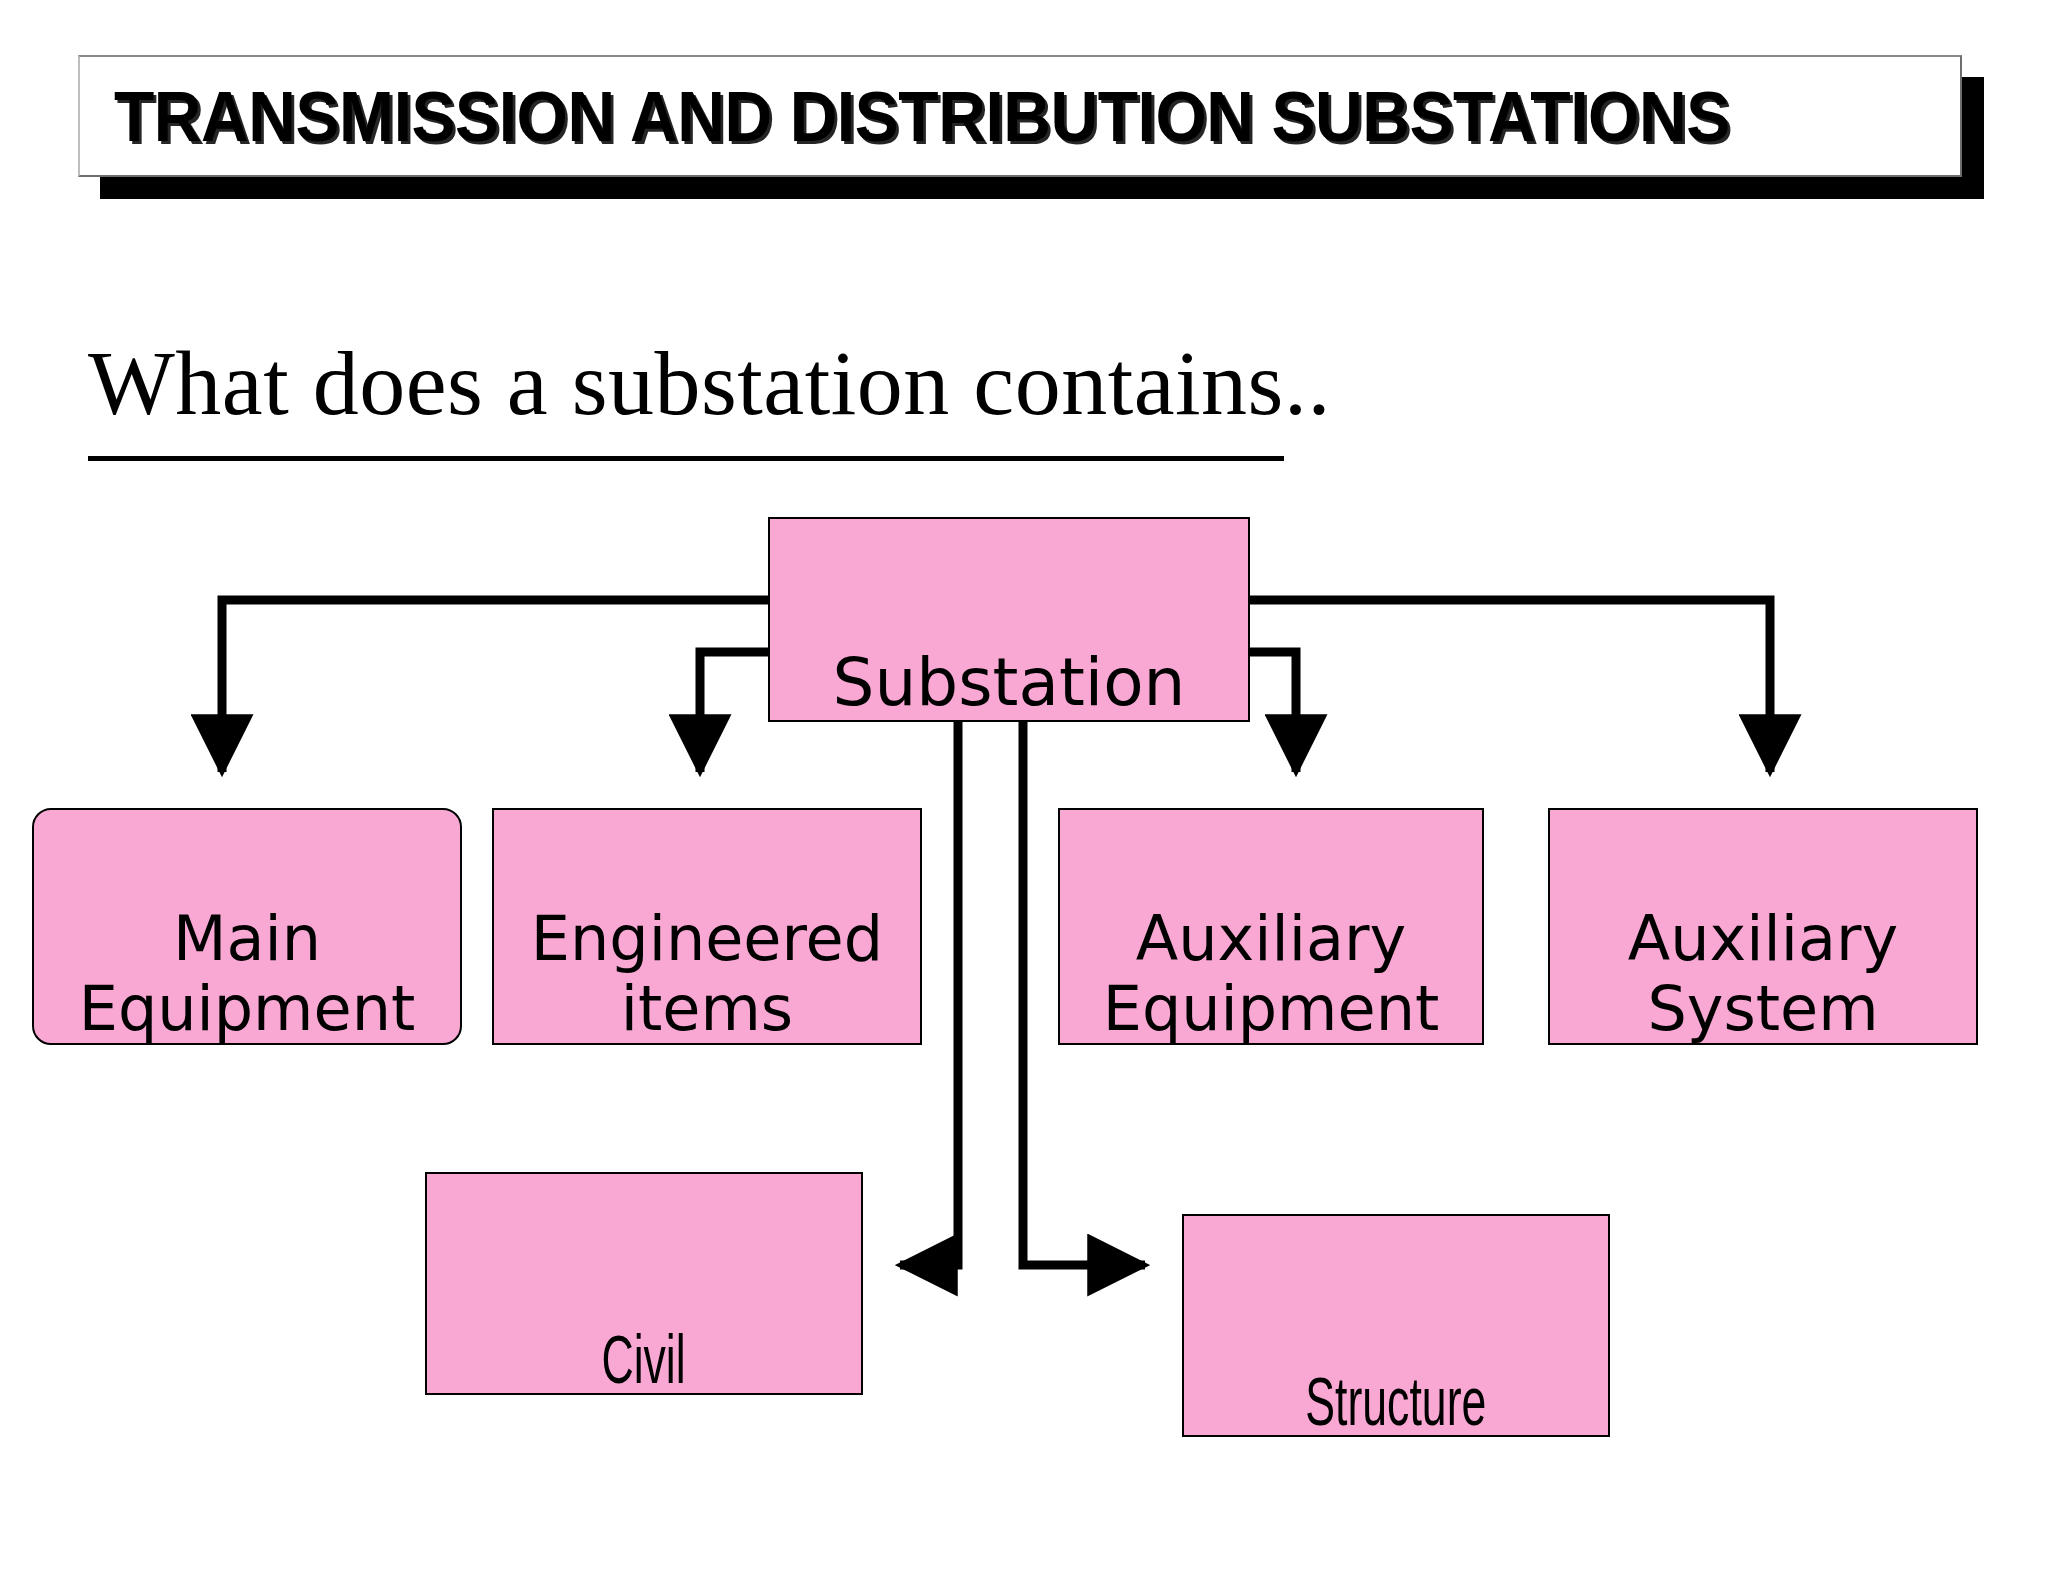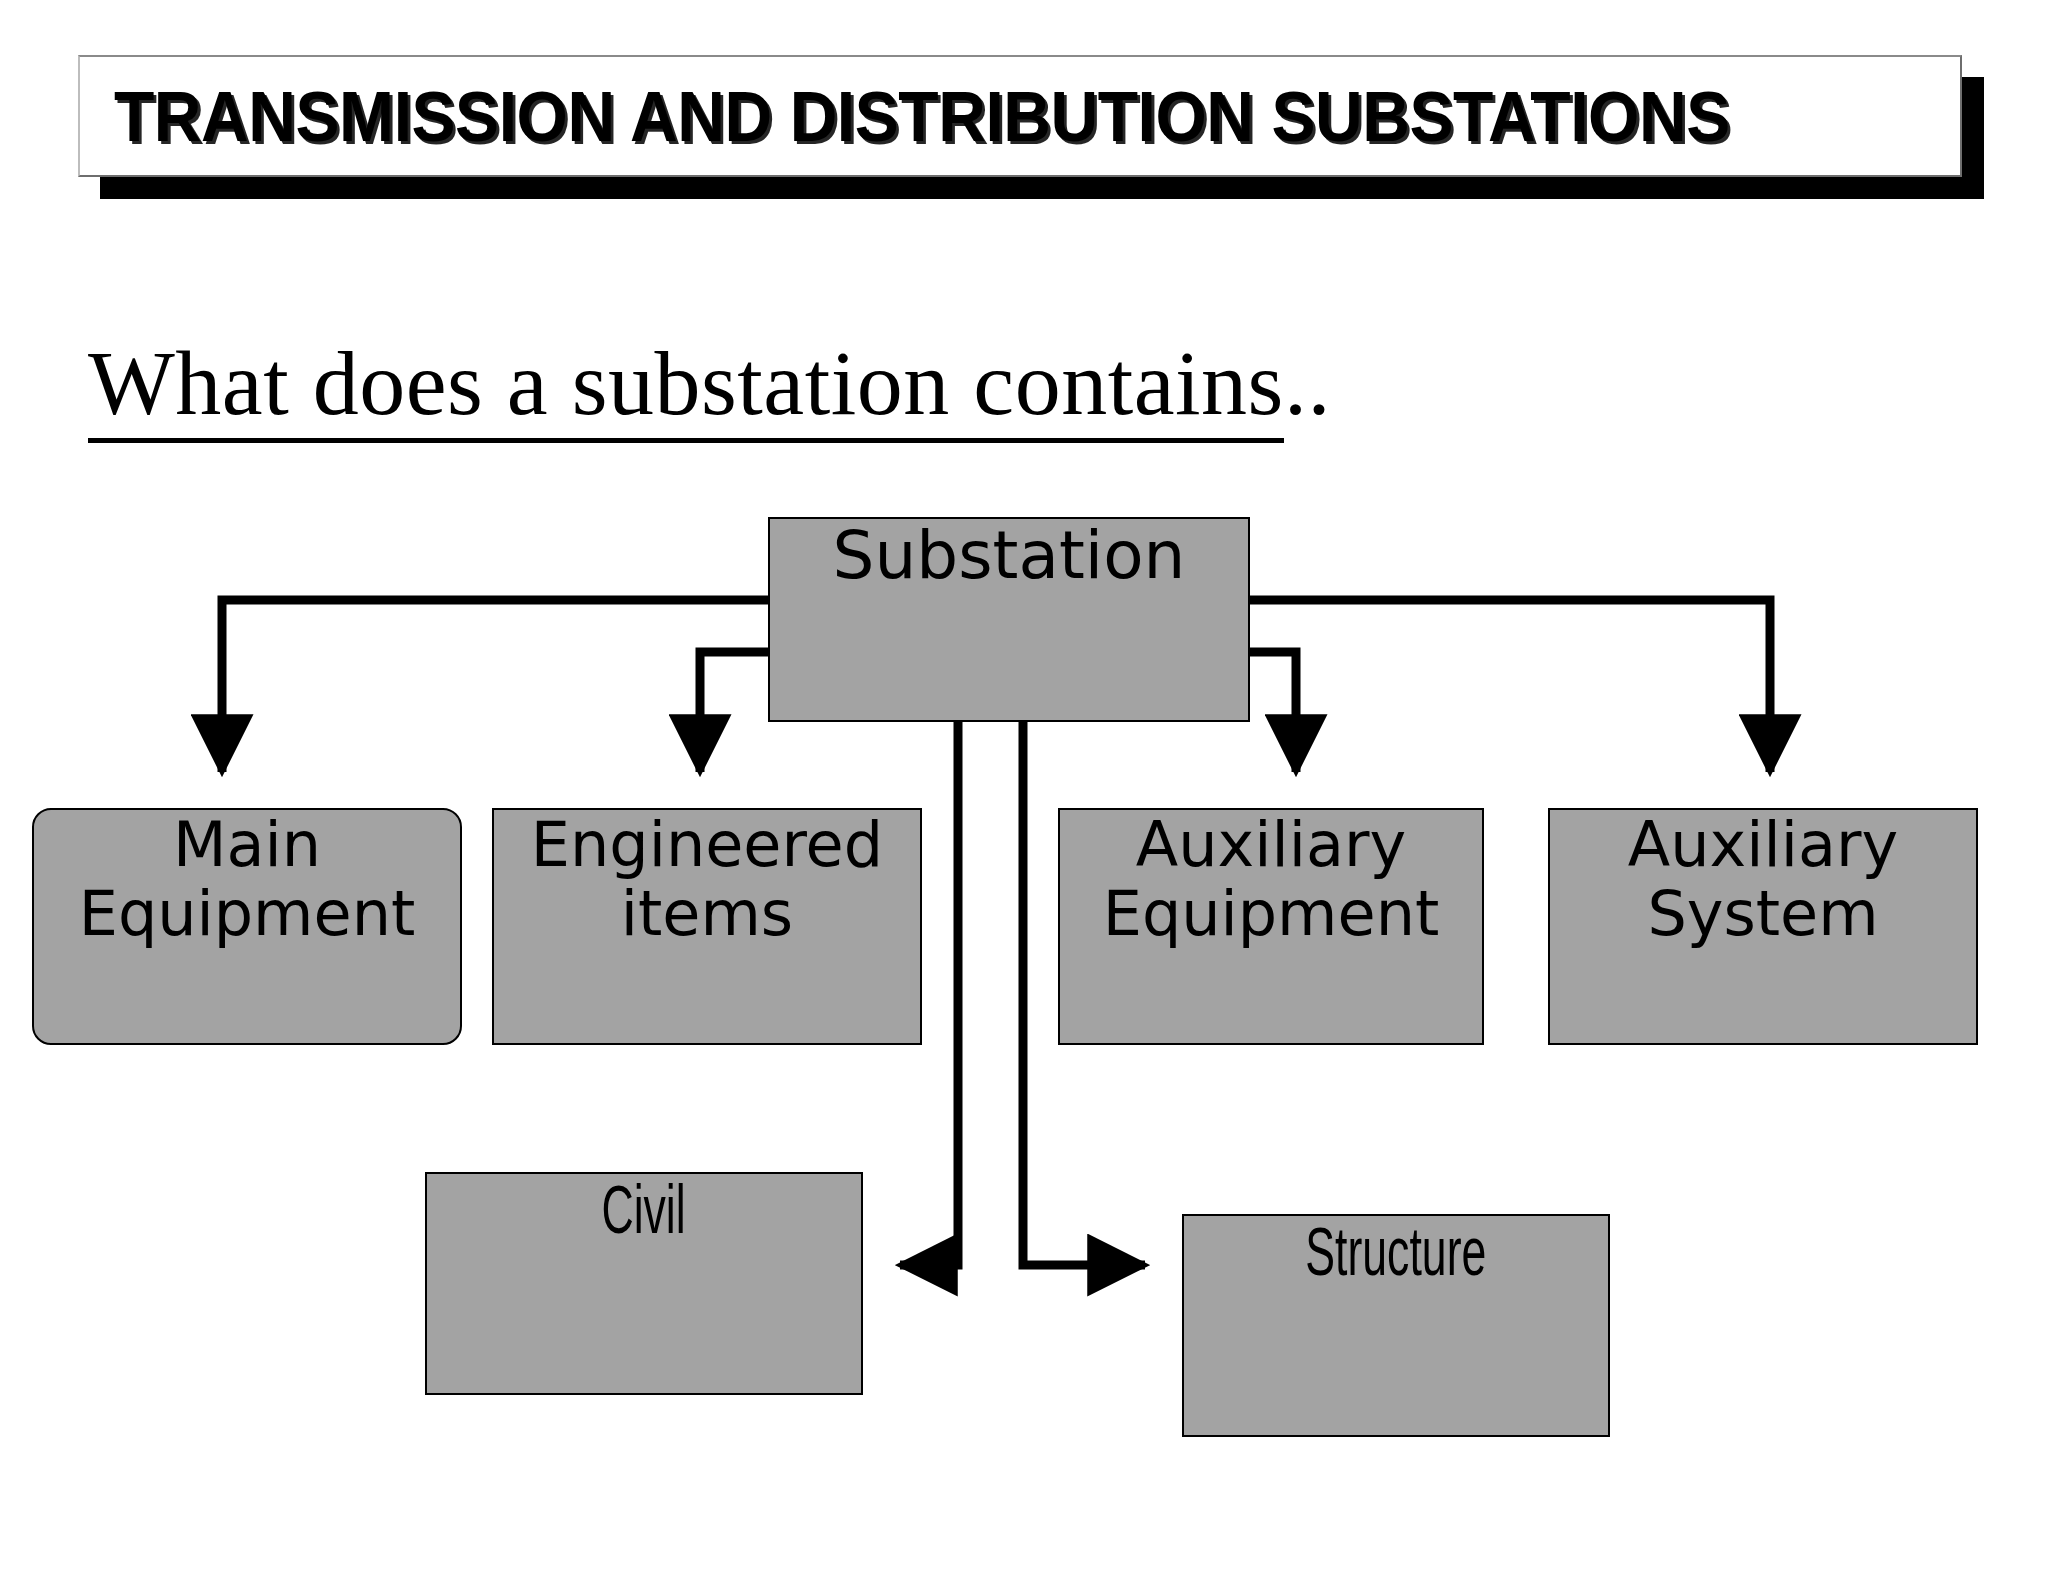--- a/index.html
+++ b/index.html
@@ -65,44 +65,44 @@
     left: 88px;
     top: 330px;
     white-space: nowrap;
     font-family: "Liberation Serif", serif;
     font-size: 92px;
     color: #000000;
     letter-spacing: 0.5px;
   }
   #subtitle .u {
     border-bottom: 5px solid #000000;
-    padding-bottom: 4px;
+    padding-bottom: 22px;
   }
 
   
   #diagram {
     position: absolute;
     left: 0;
     top: 0;
     width: 2048px;
     height: 1582px;
   }
   #diagram svg {
     position: absolute;
     left: 0;
     top: 0;
   }
 
   .node {
     position: absolute;
     box-sizing: border-box;
-    background: #a3a3a3;
+    background: #f9a8d4;
     border: 2px solid #000000;
     display: flex;
-    align-items: flex-start;
+    align-items: flex-end;
     justify-content: center;
     text-align: center;
     color: #000000;
     font-family: "DejaVu Sans", sans-serif;
     line-height: 1.12;
     z-index: 3;
   }
   .node-label { display: block; white-space: pre-line; }
 
   #node-substation { left: 768px; top: 517px; width: 482px; height: 205px; font-size: 66px; }

